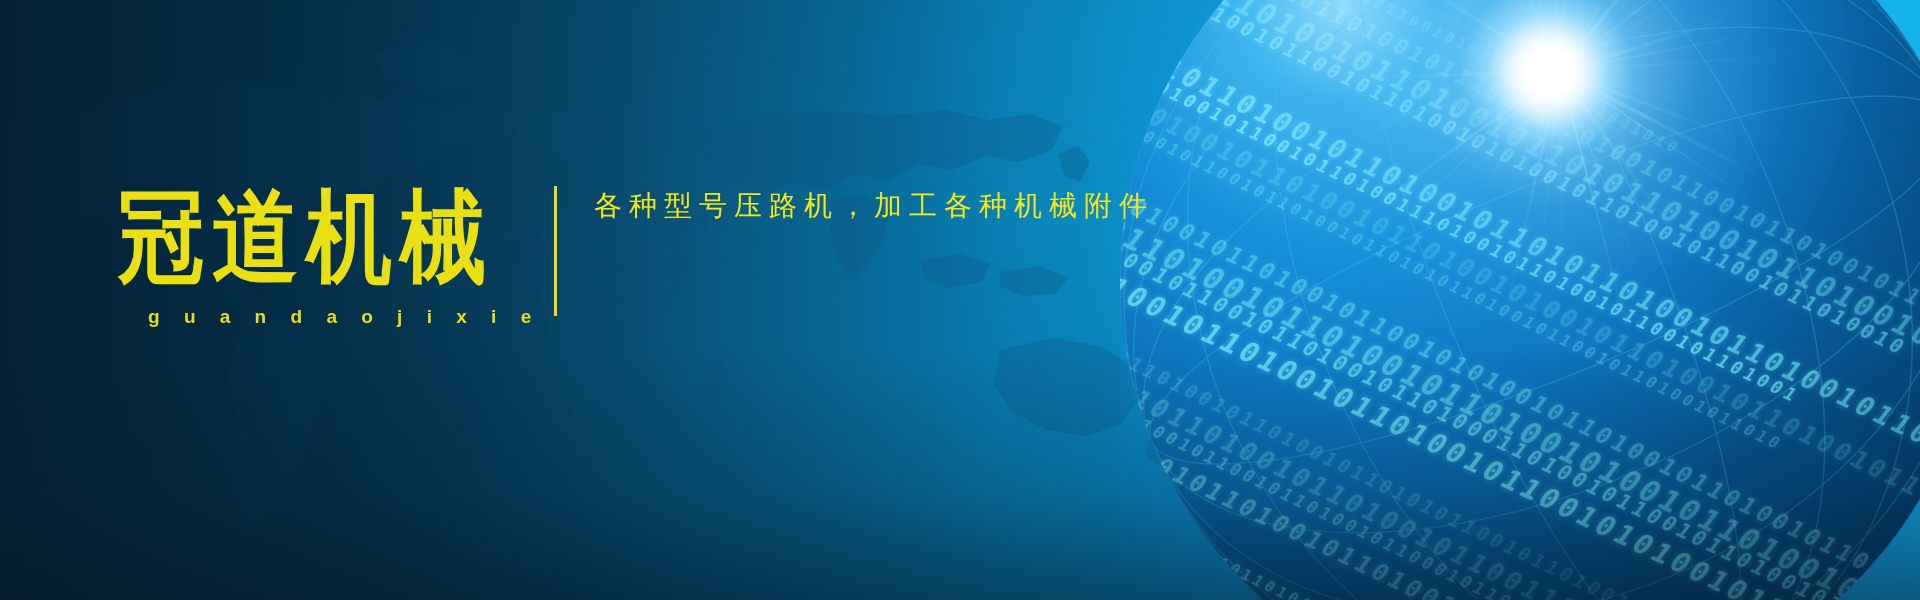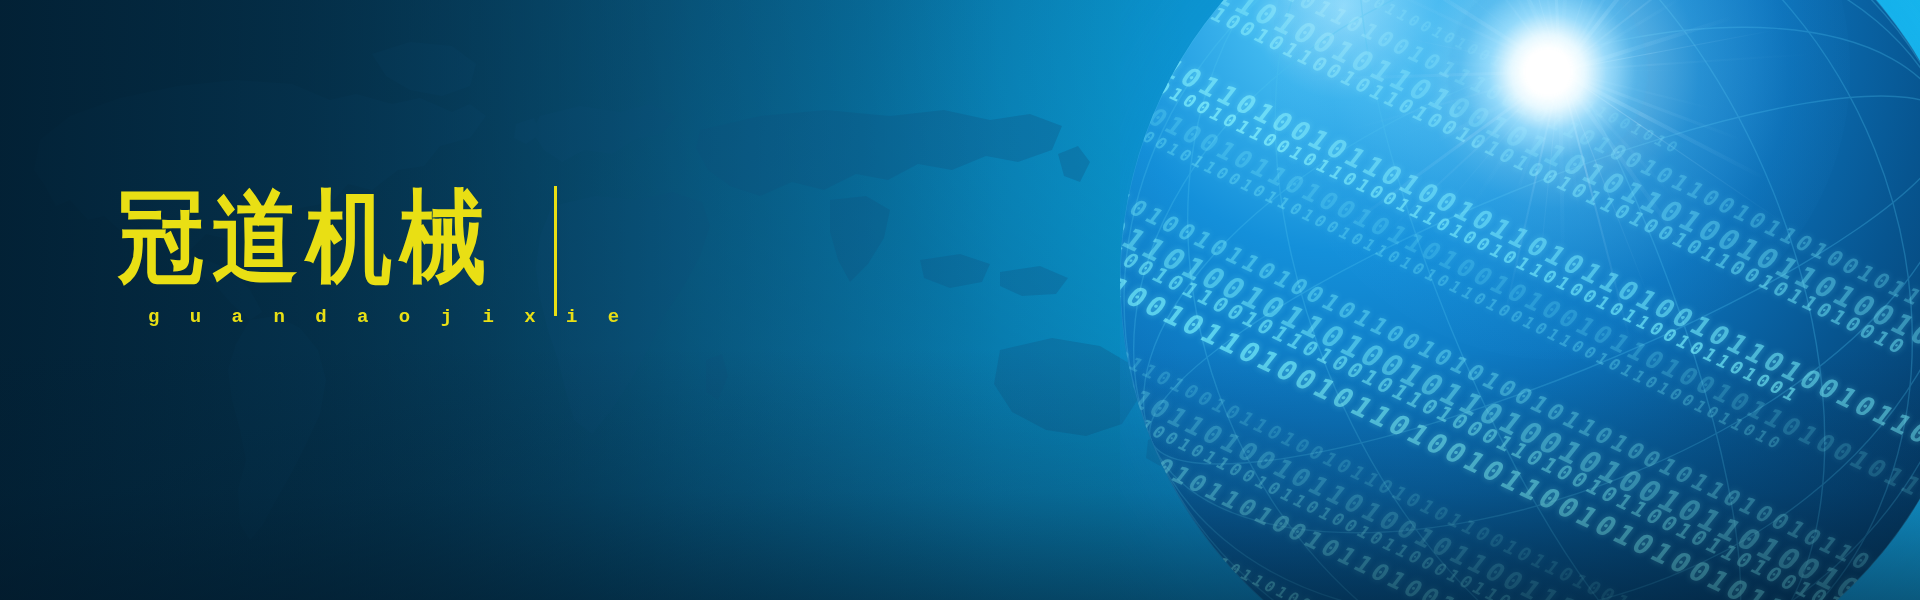--- a/index.html
+++ b/index.html
@@ -144,21 +144,21 @@
     line-height: 1;
     font-weight: 900;
     color: #e9df14;
     letter-spacing: 8px;
     white-space: nowrap;
     transform: scaleY(1.18);
     transform-origin: left top;
   }
   .logo-py {
     margin-top: 34px;
-    font-family: Liberation Mono, monospace;
+    font-family: Liberation Sans, sans-serif;
     font-size: 19px;
     font-weight: 700;
     color: #e9df14;
     letter-spacing: 9.5px;
     white-space: nowrap;
     padding-left: 30px;
   }
 
   .divider {
     position: absolute;
@@ -324,16 +324,17 @@
   <div class="content">
 
     <div class="logo-block">
       <div class="logo-cn">冠道机械</div>
       <div class="logo-py">g u a n  d a o  j i  x i e</div>
     </div>
 
     <div class="divider"></div>
 
     <div class="taglines">
+      <div class="tagline">各种型号压路机，加工各种机械附件</div>
     </div>
 
   </div>
 </div>
 
 </body></html>

